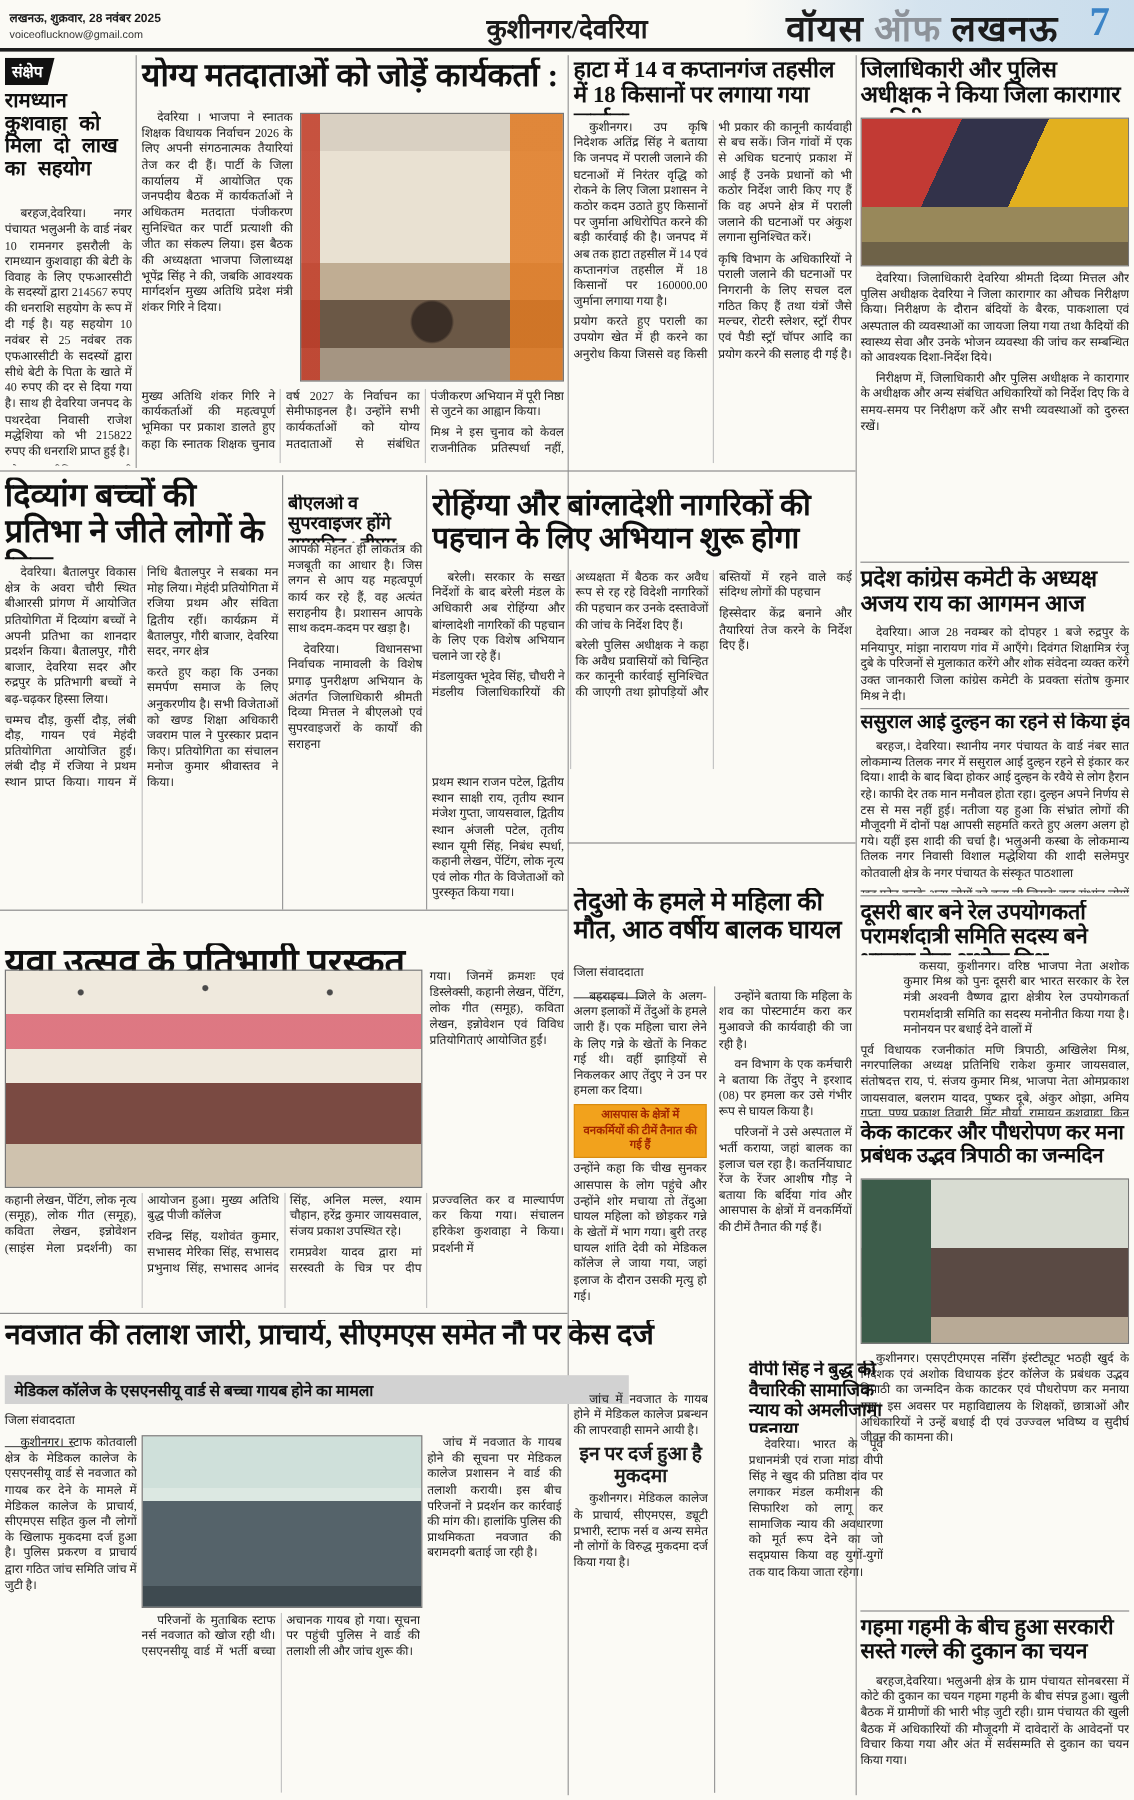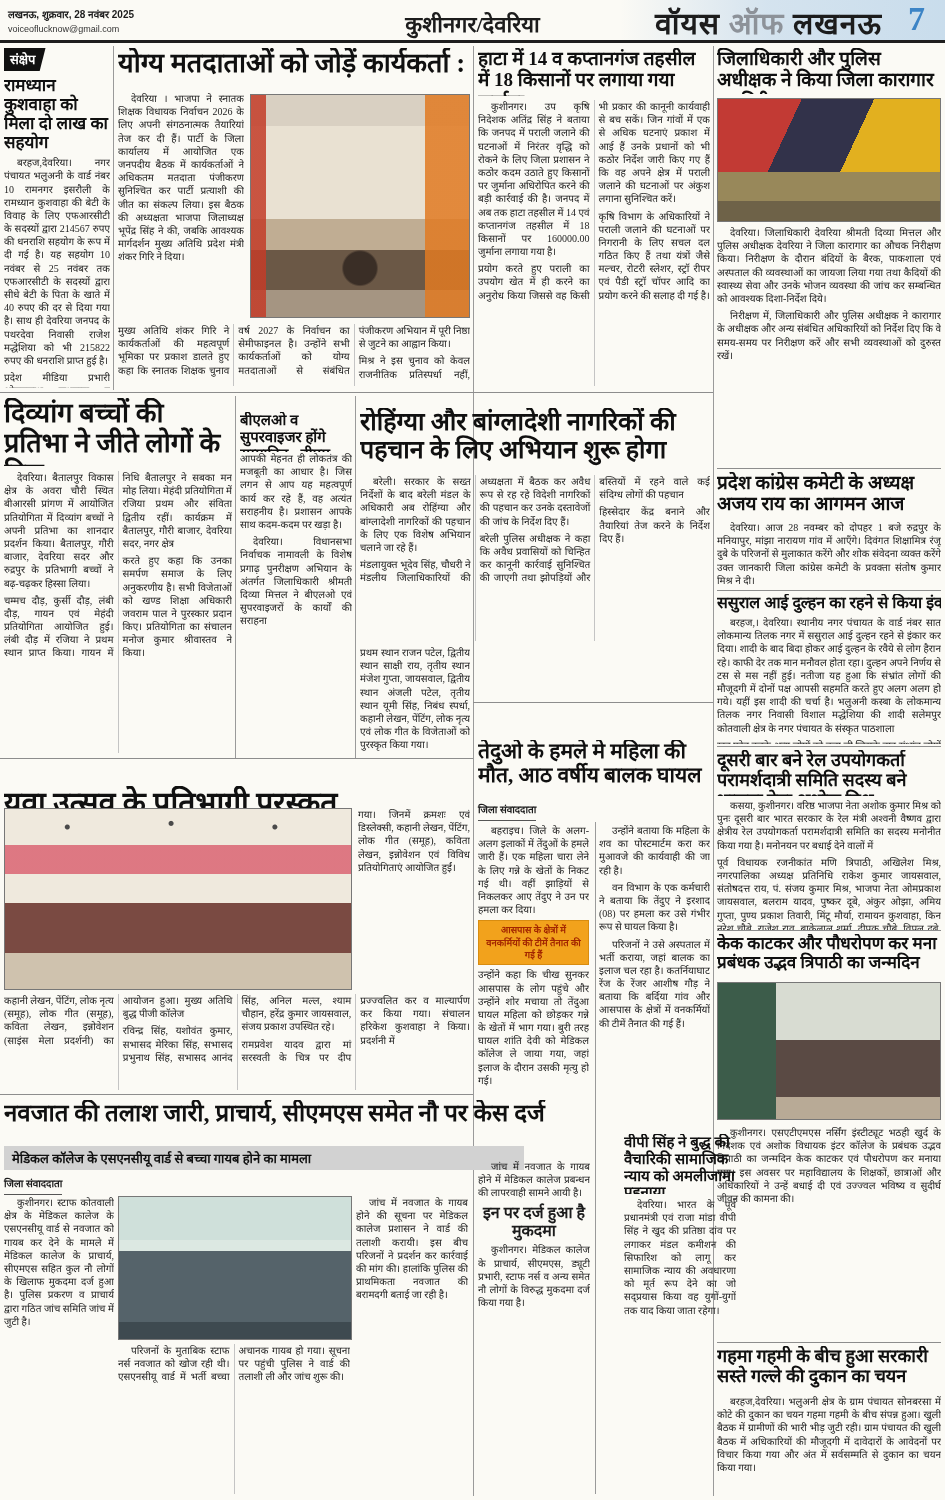--- a/index.html
+++ b/index.html
@@ -21,21 +21,21 @@
   h1,h2,h3{margin:0;padding:0;color:#101010;font-weight:700;line-height:1.12;overflow:hidden;}
   .h27{font-size:27px;} .h25{font-size:25px;} .h24{font-size:24px;} .h21{font-size:21px;} .h19{font-size:19px;} .h18{font-size:18px;} .h17{font-size:17px;}
   .h16{font-size:16px;} .h15{font-size:15px;} .h30{font-size:30px;margin-top:24px;}
   .nowrap{white-space:nowrap;}
   p.b{font-size:10px;line-height:1.32;text-align:justify;margin:0 0 4px 0;}
   p.b.ind{text-indent:13px;}
   .cols2{column-count:2;column-gap:9px;column-rule:1px solid #c4c4c4;overflow:hidden;}
   .cols3{column-count:3;column-gap:9px;column-rule:1px solid #c4c4c4;overflow:hidden;}
   .cols4{column-count:4;column-gap:9px;column-rule:1px solid #c4c4c4;overflow:hidden;}
   .clip{overflow:hidden;}
-  .byline{font-size:10px;font-weight:700;border-bottom:1px solid #555;display:inline-block;padding-bottom:4px;}
+  .byline{font-size:10px;font-weight:400;border-bottom:1px solid #555;display:inline-block;padding-bottom:15px;}
   .tag{background:#111;color:#fff;font-size:13px;font-weight:700;padding:2px 10px 3px 6px;
        display:inline-block;clip-path:polygon(0 0,100% 0,86% 100%,0 100%);}
   .subbar{background:#d2d2d2;color:#111;font-weight:700;font-size:13px;padding:3px 8px;overflow:hidden;white-space:nowrap;}
   .hlbox{background:#f2a21c;color:#a32600;font-weight:700;font-size:9.5px;line-height:1.3;
          padding:3px 4px;margin:3px 0;text-align:center;border:1px solid #d88c10;}
   .boxtitle{font-size:16px;font-weight:700;text-align:center;line-height:1.15;margin:4px 0 3px;}
   
   .photo{position:absolute;border:1px solid #777;}
   .ph-bjp{background:
       linear-gradient(90deg,rgba(195,60,40,.85) 0 7%,rgba(195,60,40,0) 7%),
@@ -86,21 +86,21 @@
 <div class="hrule" style="left:473px;top:702px;width:240px;"></div>
 <div class="hrule" style="left:0;top:1094px;width:473px;"></div>
 <div class="hrule" style="left:717px;top:468px;width:224px;"></div>
 <div class="hrule" style="left:717px;top:590px;width:224px;"></div>
 <div class="hrule" style="left:717px;top:746px;width:224px;"></div>
 <div class="hrule" style="left:717px;top:930px;width:224px;"></div>
 <div class="hrule" style="left:717px;top:1342px;width:224px;"></div>
 
 <div class="abs" style="left:4px;top:48px;width:106px;height:340px;overflow:hidden;">
   <span class="tag">संक्षेप</span>
-  <h2 class="h17" style="margin:5px 0 4px;">रामध्यान कुशवाहा को मिला दो लाख का सहयोग</h2>
+  <h2 class="h17" style="margin:5px 0 20px;font-family:Liberation Mono, monospace;">रामध्यान कुशवाहा को मिला दो लाख का सहयोग</h2>
   <p class="b ind">बरहज,देवरिया। नगर पंचायत भलुअनी के वार्ड नंबर 10 रामनगर इसरौली के रामध्यान कुशवाहा की बेटी के विवाह के लिए एफआरसीटी के सदस्यों द्वारा 214567 रुपए की धनराशि सहयोग के रूप में दी गई है। यह सहयोग 10 नवंबर से 25 नवंबर तक एफआरसीटी के सदस्यों द्वारा सीधे बेटी के पिता के खाते में 40 रुपए की दर से दिया गया है। साथ ही देवरिया जनपद के पथरदेवा निवासी राजेश मद्धेशिया को भी 215822 रुपए की धनराशि प्राप्त हुई है।</p>
   <p class="b">प्रदेश मीडिया प्रभारी ओमप्रकाश कुशवाहा व जनपद देवरिया के जिलाध्यक्ष शुभम शर्मा ने बताया कि नवंबर माह में संस्था द्वारा बेटी विवाह में प्रदेश में कुल छह परिवारों को 12 लाख 87 हजार 878 रुपए की धनराशि प्रदान की गई। मार्च 2025 से शुरू हुए इस योजना में संस्था के सदस्यों द्वारा अब तक 48 बेटियों के विवाह के लिए 48 लाख से ऊपर की धनराशि दी गई है।</p>
 </div>
 
 <div class="abs" style="left:118px;top:48px;width:352px;height:340px;">
   <h1 class="h27 nowrap" style="height:36px;">योग्य मतदाताओं को जोड़ें कार्यकर्ता : शंकर गिरि</h1>
   <div class="abs clip" style="left:0;top:44px;width:126px;height:250px;">
     <p class="b ind">देवरिया । भाजपा ने स्नातक शिक्षक विधायक निर्वाचन 2026 के लिए अपनी संगठनात्मक तैयारियां तेज कर दी हैं। पार्टी के जिला कार्यालय में आयोजित एक जनपदीय बैठक में कार्यकर्ताओं ने अधिकतम मतदाता पंजीकरण सुनिश्चित कर पार्टी प्रत्याशी की जीत का संकल्प लिया। इस बैठक की अध्यक्षता भाजपा जिलाध्यक्ष भूपेंद्र सिंह ने की, जबकि आवश्यक मार्गदर्शन मुख्य अतिथि प्रदेश मंत्री शंकर गिरि ने दिया।</p>
   </div>
   <div class="photo ph-bjp" style="left:132px;top:46px;width:218px;height:222px;"></div>
@@ -134,21 +134,21 @@
 </div>
 
 <div class="abs" style="left:717px;top:594px;width:224px;height:150px;overflow:hidden;">
   <h2 class="h16 nowrap" style="height:22px;">ससुराल आई दुल्हन का रहने से किया इंकार</h2>
   <p class="b ind">बरहज,। देवरिया। स्थानीय नगर पंचायत के वार्ड नंबर सात लोकमान्य तिलक नगर में ससुराल आई दुल्हन रहने से इंकार कर दिया। शादी के बाद बिदा होकर आई दुल्हन के रवैये से लोग हैरान रहे। काफी देर तक मान मनौवल होता रहा। दुल्हन अपने निर्णय से टस से मस नहीं हुई। नतीजा यह हुआ कि संभ्रांत लोगों की मौजूदगी में दोनों पक्ष आपसी सहमति करते हुए अलग अलग हो गये। यहीं इस शादी की चर्चा है। भलुअनी कस्बा के लोकमान्य तिलक नगर निवासी विशाल मद्धेशिया की शादी सलेमपुर कोतवाली क्षेत्र के नगर पंचायत के संस्कृत पाठशाला</p>
   <p class="b">खुद फोन करके अन्य लोगों को बुला ली जिसके बाद संभ्रांत लोगों की मौजूदगी में पंचायत हुई। दोनों पक्षों ने आपसी सहमति करते हुए अलग रहने का निर्णय किया। दुल्हन का ससुराल में शादी के बाद नहीं रहने का निर्णय चर्चा का विषय बन गया है।</p>
 </div>
 
 <div class="abs" style="left:717px;top:750px;width:224px;height:180px;overflow:hidden;">
   <h2 class="h18" style="height:46px;">दूसरी बार बने रेल उपयोगकर्ता परामर्शदात्री समिति सदस्य बने भाजपा नेता अशोक मिश्र</h2>
-  <p class="b ind" style="margin-top:3px;">कसया, कुशीनगर। वरिष्ठ भाजपा नेता अशोक कुमार मिश्र को पुनः दूसरी बार भारत सरकार के रेल मंत्री अश्वनी वैष्णव द्वारा क्षेत्रीय रेल उपयोगकर्ता परामर्शदात्री समिति का सदस्य मनोनीत किया गया है। मनोनयन पर बधाई देने वालों में</p>
+  <p class="b ind" style="margin-top:3px;margin-left:36px;">कसया, कुशीनगर। वरिष्ठ भाजपा नेता अशोक कुमार मिश्र को पुनः दूसरी बार भारत सरकार के रेल मंत्री अश्वनी वैष्णव द्वारा क्षेत्रीय रेल उपयोगकर्ता परामर्शदात्री समिति का सदस्य मनोनीत किया गया है। मनोनयन पर बधाई देने वालों में</p>
   <p class="b">पूर्व विधायक रजनीकांत मणि त्रिपाठी, अखिलेश मिश्र, नगरपालिका अध्यक्ष प्रतिनिधि राकेश कुमार जायसवाल, संतोषदत्त राय, पं. संजय कुमार मिश्र, भाजपा नेता ओमप्रकाश जायसवाल, बलराम यादव, पुष्कर दूबे, अंकुर ओझा, अमिय गुप्ता, पुण्य प्रकाश तिवारी, मिंटू मौर्या, रामायन कुशवाहा, किन नरेश चौबे, राजेश राव, बाकेलाल शर्मा, दीपक चौबे, विपुल दूबे, मनीष त्रिपाठी, मधुशाला त्रिपाठी, मनीष कुमार श्रीवास्तव आदि सहित विशिष्ट जनों ने दी है।</p>
 </div>
 
 <div class="abs" style="left:717px;top:934px;width:224px;height:406px;overflow:hidden;">
   <h2 class="h17" style="height:44px;">केक काटकर और पौधरोपण कर मना प्रबंधक उद्भव त्रिपाठी का जन्मदिन</h2>
   <div class="photo ph-bday" style="left:0;top:48px;width:222px;height:136px;"></div>
   <div class="abs" style="left:0;top:192px;width:224px;height:212px;overflow:hidden;">
     <p class="b ind">कुशीनगर। एसएटीएमएस नर्सिंग इंस्टीट्यूट भठही खुर्द के निदेशक एवं अशोक विधायक इंटर कॉलेज के प्रबंधक उद्भव त्रिपाठी का जन्मदिन केक काटकर एवं पौधरोपण कर मनाया गया। इस अवसर पर महाविद्यालय के शिक्षकों, छात्राओं और अधिकारियों ने उन्हें बधाई दी एवं उज्ज्वल भविष्य व सुदीर्घ जीवन की कामना की।</p>
   </div>
 </div>

